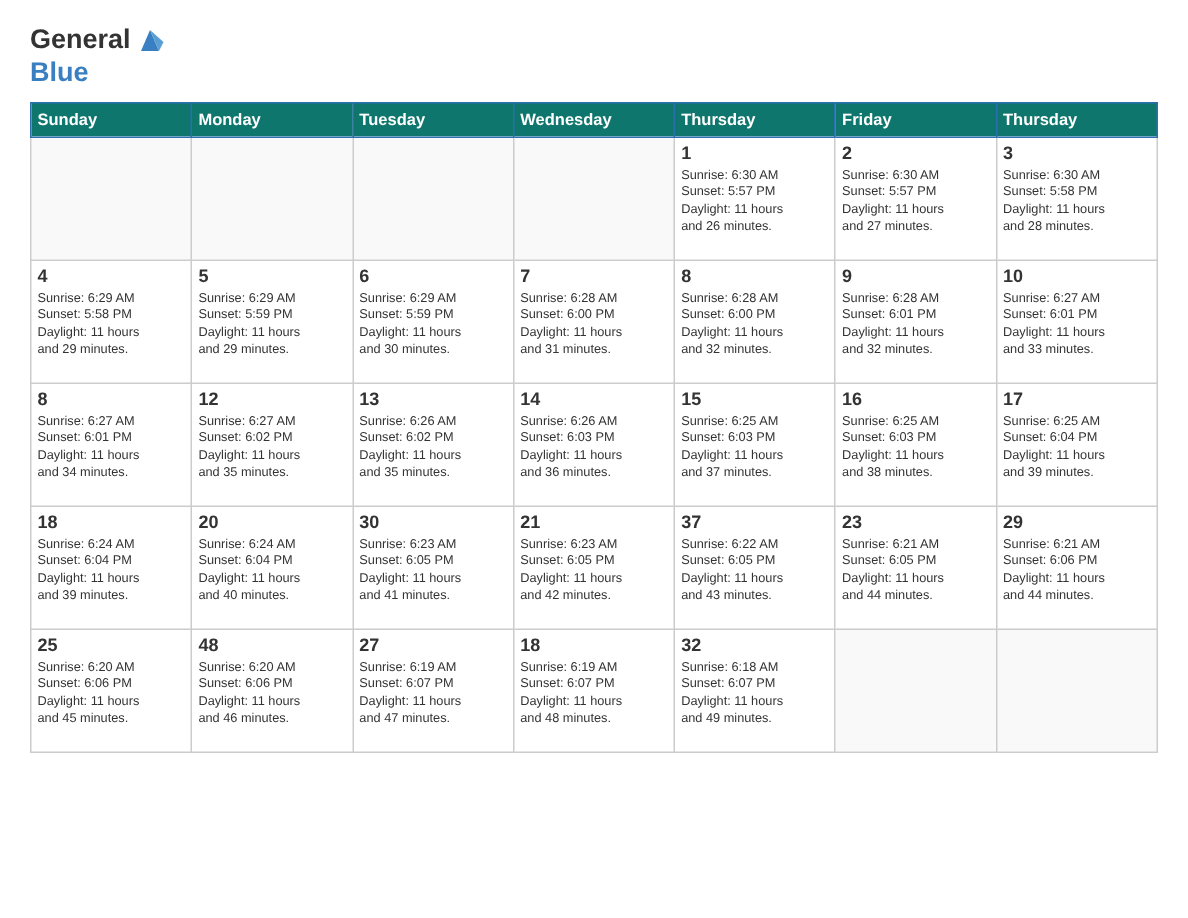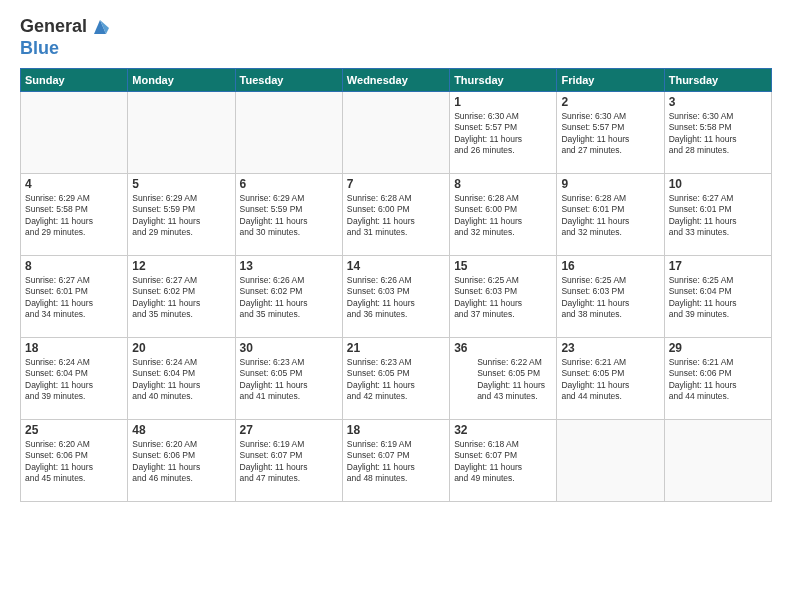--- a/index.html
+++ b/index.html
@@ -264,22 +264,22 @@
 and 41 minutes.</div>
           </td>
           <td>
             <div class="day-number">21</div>
             <div class="day-info" style="white-space: pre-line;">Sunrise: 6:23 AM
 Sunset: 6:05 PM
 Daylight: 11 hours
 and 42 minutes.</div>
           </td>
           <td>
-            <div class="day-number">36</div>
-            <div class="day-info" style="white-space: pre-line; margin-left: 23px;">Sunrise: 6:22 AM
+            <div class="day-number">37</div>
+            <div class="day-info" style="white-space: pre-line;">Sunrise: 6:22 AM
 Sunset: 6:05 PM
 Daylight: 11 hours
 and 43 minutes.</div>
           </td>
           <td>
             <div class="day-number">23</div>
             <div class="day-info" style="white-space: pre-line;">Sunrise: 6:21 AM
 Sunset: 6:05 PM
 Daylight: 11 hours
 and 44 minutes.</div>

